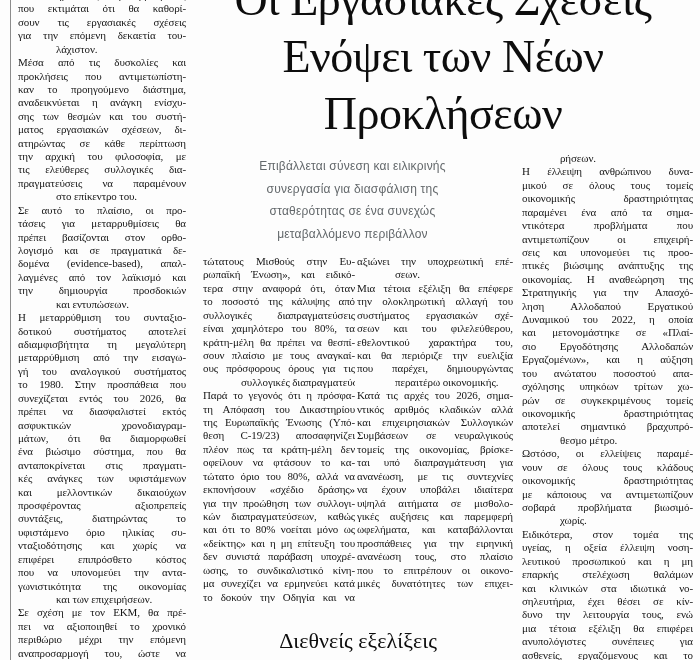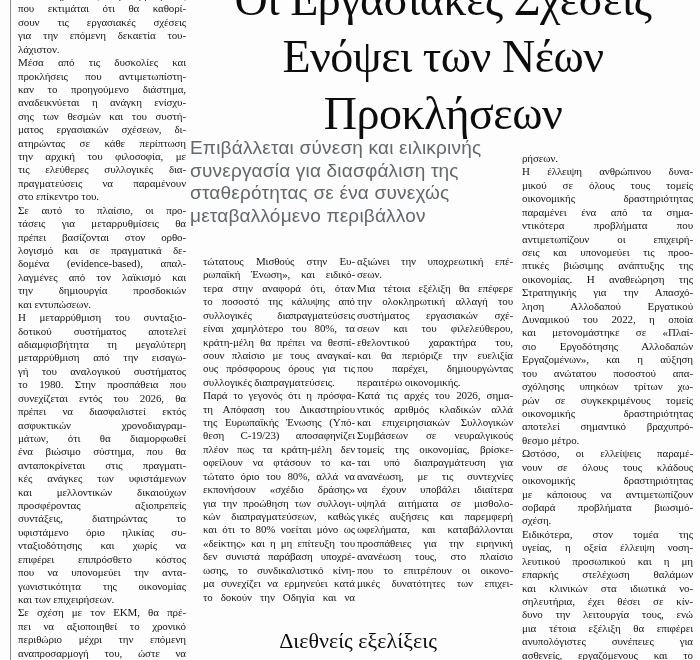--- a/index.html
+++ b/index.html
@@ -18,41 +18,41 @@
   .headline{
     position:absolute;left:186px;top:-29px;width:514px;margin:0;
     font-family:"Liberation Serif",serif;
     font-size:46px;line-height:57px;font-weight:normal;
     text-align:center;color:var(--headline-text,#0d0d0d);
     letter-spacing:-0.5px;
   }
   .headline span{display:block;}
   
   .deck{
-    position:absolute;left:190px;top:137px;width:325px;
+    position:absolute;left:190px;top:155px;width:325px;
     font-family:"Liberation Sans",sans-serif;
-    font-size:19px;line-height:22.5px;
-    color:var(--deck-text,#63686b);
+    font-size:12px;line-height:22.5px;
+    text-align:center;color:var(--deck-text,#63686b);
     letter-spacing:0.2px;
   }
   .deck span{display:block;}
   
   .col{
     position:absolute;
     font-family:"Liberation Serif",serif;
     font-size:11px;line-height:13.42px;
     color:var(--body-text,#151515);
     letter-spacing:-0.12px;
     overflow:hidden;
   }
   .col .bl{
     text-align:justify;text-align-last:justify;
     min-height:13.42px;white-space:nowrap;
   }
-  .col .bl.plast{text-align-last:left;}
+  .col .bl.plast{text-align-last:left;margin-left:38px;}
   .col1{left:18px;top:-11px;width:168px;height:672px;}
   .col2{left:203px;top:255px;width:152px;height:360px;}
   .col3{left:357px;top:255px;width:156px;height:360px;}
   .col4{left:522px;top:152px;width:171px;height:512px;}
   
   .section-heading{
     position:absolute;left:203px;top:627px;width:310px;
     font-family:"Liberation Serif",serif;
     font-size:22px;line-height:27px;font-weight:normal;
     text-align:center;color:var(--headline-text,#0d0d0d);margin:0;
@@ -209,21 +209,21 @@
       <div class="bl">σχόλησης υπηκόων τρίτων χω-</div>
       <div class="bl">ρών σε συγκεκριμένους τομείς</div>
       <div class="bl">οικονομικής δραστηριότητας</div>
       <div class="bl">αποτελεί σημαντικό βραχυπρό-</div>
       <div class="bl plast">θεσμο μέτρο.</div>
       <div class="bl">Ωστόσο, οι ελλείψεις παραμέ-</div>
       <div class="bl">νουν σε όλους τους κλάδους</div>
       <div class="bl">οικονομικής δραστηριότητας</div>
       <div class="bl">με κάποιους να αντιμετωπίζουν</div>
       <div class="bl">σοβαρά προβλήματα βιωσιμό-</div>
-      <div class="bl plast">σχέση.</div>
+      <div class="bl plast">χωρίς.</div>
       <div class="bl">Ειδικότερα, στον τομέα της</div>
       <div class="bl">υγείας, η οξεία έλλειψη νοση-</div>
       <div class="bl">λευτικού προσωπικού και η μη</div>
       <div class="bl">επαρκής στελέχωση θαλάμων</div>
       <div class="bl">και κλινικών στα ιδιωτικά νο-</div>
       <div class="bl">σηλευτήρια, έχει θέσει σε κίν-</div>
       <div class="bl">δυνο την λειτουργία τους, ενώ</div>
       <div class="bl">μια τέτοια εξέλιξη θα επιφέρει</div>
       <div class="bl">ανυπολόγιστες συνέπειες για</div>
       <div class="bl">ασθενείς, εργαζόμενους και το</div>

